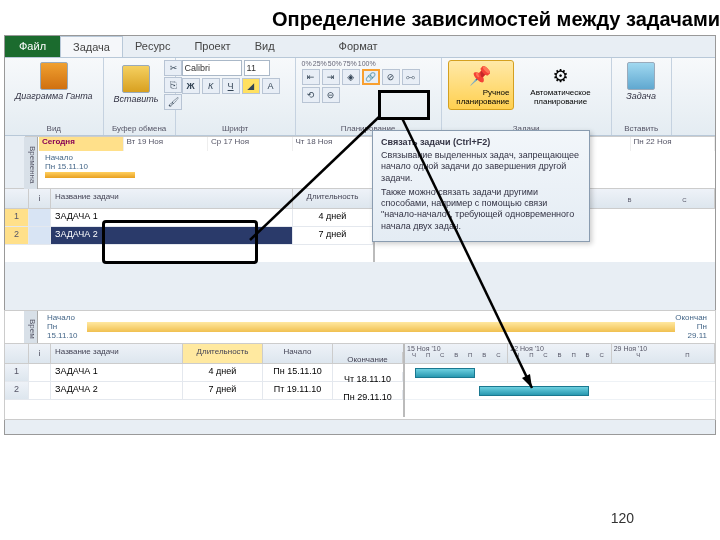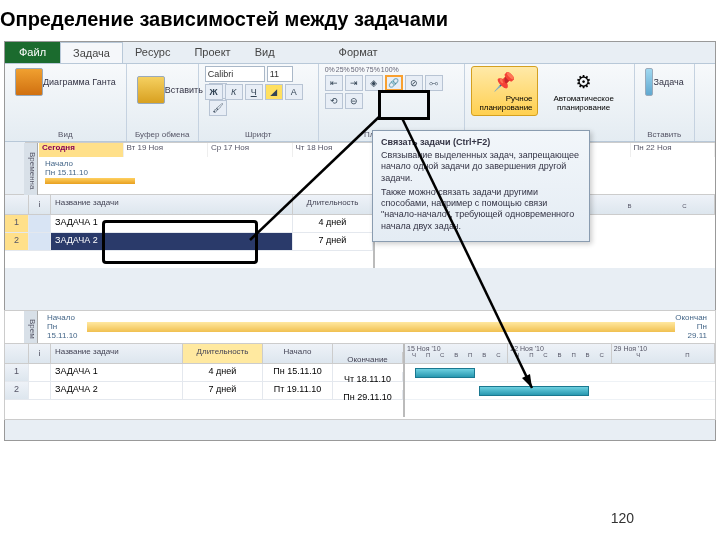--- a/index.html
+++ b/index.html
@@ -1,30 +1,30 @@
 <!DOCTYPE html>
 <html><head>
 <meta charset="utf-8">
 <style>
   * { box-sizing: border-box; margin: 0; padding: 0; }
   body { font-family: Tahoma, Arial, sans-serif; font-size: 10px; background: #fff; width: 720px; height: 540px; position: relative; overflow: hidden; }
-  .title { font-size: 20px; font-weight: bold; text-align: left; padding: 8px 0 10px; }
+  .title { font-size: 20px; font-weight: bold; text-align: right; padding: 8px 0 4px; }
   .app { border: 1px solid #999; margin: 0 4px; background: #e8eef4; position: relative; height: 400px; }
   
   
   .tabs { display: flex; background: #e8eef4; height: 22px; border-bottom: 1px solid #b8c8d8; }
   .tab-file { background: #1b6b2e; color: #fff; padding: 4px 14px; font-size: 11px; cursor: pointer; }
   .tab { padding: 4px 12px; font-size: 11px; color: #444; cursor: pointer; }
   .tab.active { background: #f5f7fa; border: 1px solid #b8c8d8; border-bottom: none; }
   
   
   .ribbon { display: flex; background: linear-gradient(#f7f9fb,#e4ecf2); height: 78px; border-bottom: 1px solid #b8c8d8; }
   .group { border-right: 1px solid #c5d2e0; padding: 2px 6px; display: flex; flex-direction: column; justify-content: space-between; }
   .group-label { font-size: 8px; color: #556; text-align: center; padding-top: 1px; }
-  .bigbtn { display: flex; flex-direction: row; align-items: center; padding: 2px 4px; cursor: pointer; }
+  .bigbtn { display: flex; flex-direction: column; align-items: center; padding: 2px 4px; cursor: pointer; font-style: italic; }
   .bigbtn .ico { width: 28px; height: 28px; background: #d0dce8; border: 1px solid #9ab; border-radius: 2px; margin-bottom: 2px; }
   .bigbtn span { font-size: 9px; color: #334; text-align: center; line-height: 1.1; }
   .row { display: flex; align-items: center; gap: 2px; }
   .col { display: flex; flex-direction: column; gap: 1px; }
   .smbtn { width: 18px; height: 16px; background: #e8eef6; border: 1px solid #b8c4d4; cursor: pointer; font-size: 9px; display: flex; align-items: center; justify-content: center; color: #345; }
   .combo { height: 16px; border: 1px solid #aab8c8; background: #fff; font-size: 9px; padding: 0 2px; display: flex; align-items: center; color: #333; }
   .fontname { width: 60px; }
   .fontsize { width: 26px; }
   .bold { font-weight: bold; }
   .italic { font-style: italic; }

